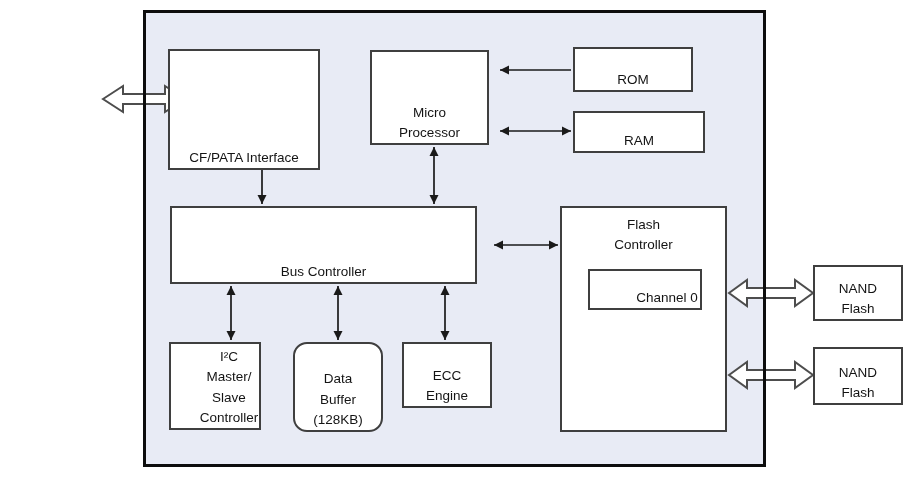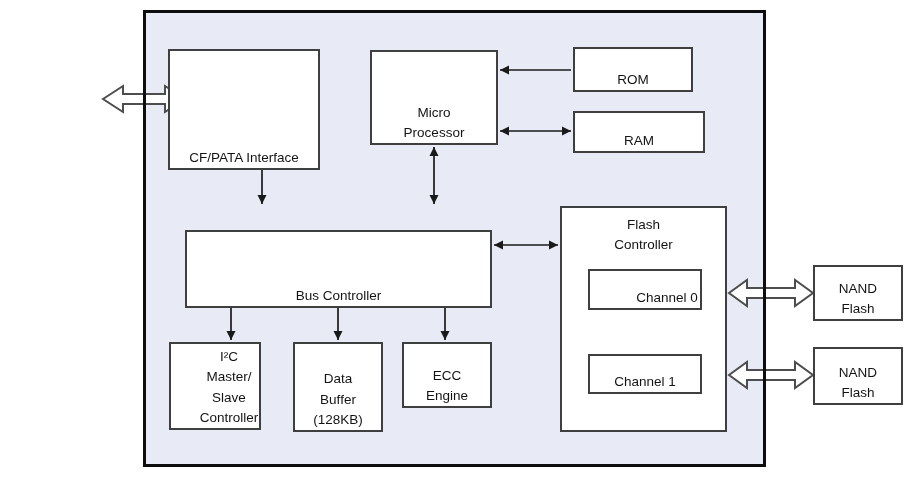--- a/index.html
+++ b/index.html
@@ -52,30 +52,30 @@
     color: #141414;
     font-size: 13.5px;
     line-height: 1.5;
     z-index: 4;
   }
   .node .label { white-space: pre-line; }
 
   
   .n-host   { left: 7px;   top: 37px;  width: 95px;  height: 123px; }
   .n-cfpata { left: 168px; top: 49px;  width: 152px; height: 121px; }
-  .n-micro  { left: 370px; top: 50px;  width: 128px; height: 95px; }
+  .n-micro  { left: 370px; top: 50px;  width: 119px; height: 95px; }
   .n-rom    { left: 573px; top: 47px;  width: 120px; height: 45px; }
   .n-ram    { left: 573px; top: 111px; width: 132px; height: 42px; }
-  .n-bus    { left: 185px; top: 206px; width: 307px; height: 78px; margin-top: 24px; }
+  .n-bus    { left: 170px; top: 206px; width: 307px; height: 78px; }
   .n-flash  { left: 560px; top: 206px; width: 167px; height: 226px;
               align-items: flex-start; padding-top: 7px; }
   .n-chan0  { left: 26px;  top: 61px;  width: 114px; height: 41px; border-width: 2px; padding-left: 44px; }
   .n-chan1  { left: 26px;  top: 146px; width: 114px; height: 40px; border-width: 2px; }
   .n-i2c    { left: 169px; top: 342px; width: 92px;  height: 88px; padding-left: 28px; }
-  .n-buf    { left: 293px; top: 342px; width: 90px;  height: 90px; }
+  .n-buf    { left: 293px; top: 342px; width: 90px;  height: 90px; border-radius: 14px; }
   .n-ecc    { left: 402px; top: 342px; width: 90px;  height: 66px; }
   .n-nand0  { left: 813px; top: 265px; width: 90px;  height: 56px; border-width: 2px; }
   .n-nand1  { left: 813px; top: 347px; width: 90px;  height: 58px; border-width: 2px; }
 </style>
 </head>
 <body>
 
 <div class="stage">
 
   <div class="chip-bg"></div>
@@ -150,23 +150,20 @@
   <div class="node n-bus">
     <span class="label" style="white-space: pre-line;">Bus Controller</span>
   </div>
 
   <div class="node n-flash">
     <span class="label" style="white-space: pre-line;">Flash
 Controller</span>
     <div class="node n-chan0">
       <span class="label" style="white-space: pre-line;">Channel 0</span>
     </div>
-    <div class="node n-chan1">
-      <span class="label" style="white-space: pre-line;">Channel 1</span>
-    </div>
   </div>
 
   <div class="node n-i2c">
     <span class="label" style="white-space: pre-line;">I²C Master/
 Slave
 Controller</span>
   </div>
 
   <div class="node n-buf">
     <span class="label" style="white-space: pre-line;">Data

